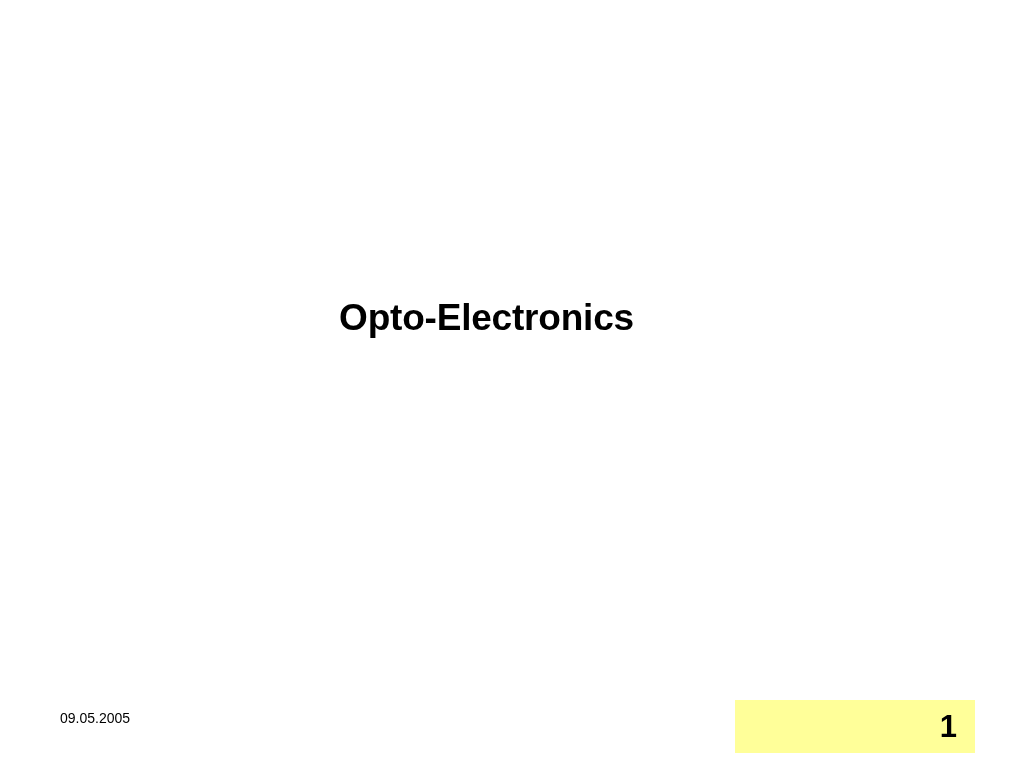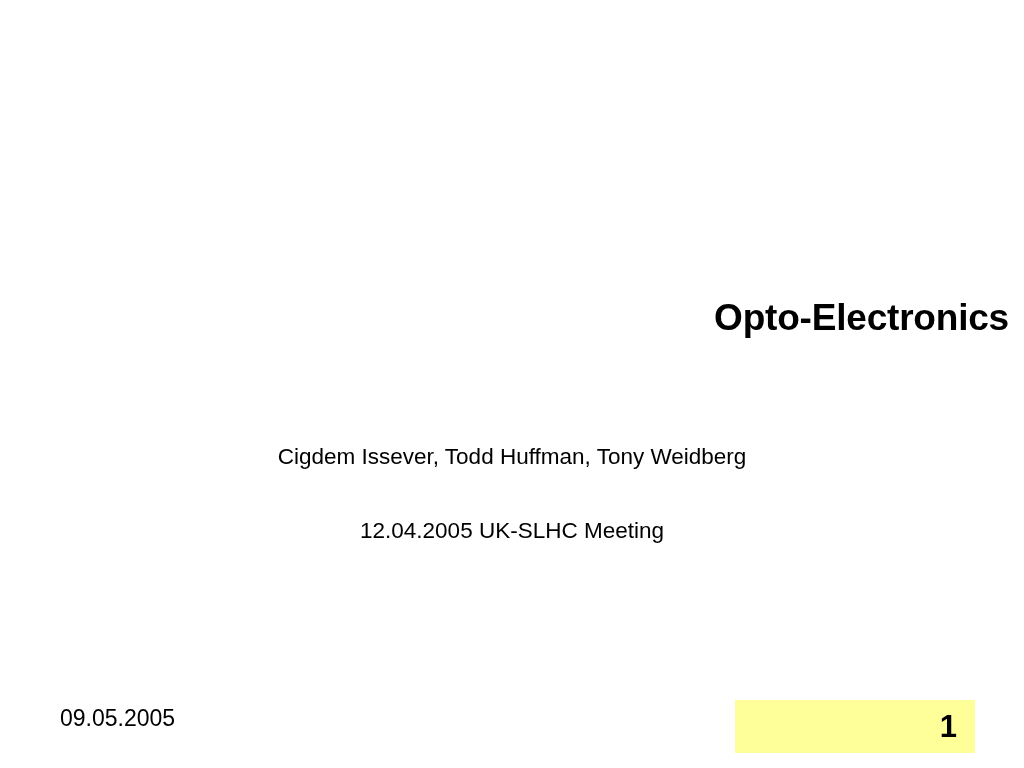--- a/index.html
+++ b/index.html
@@ -21,22 +21,21 @@
     height: 768px;
     background: #ffffff;
   }
 
   
   .title-block {
     position: absolute;
     left: 0;
     top: 296px;
     width: 973px;
-    text-align: right;
-    padding-left: 36px;
+    text-align: center;
   }
   .slide-title {
     font-size: 37px;
     font-weight: bold;
     letter-spacing: -0.2px;
     line-height: 44px;
     color: #000000;
     margin: 0;
   }
 
@@ -57,21 +56,21 @@
   }
   .subtitle-line.second {
     margin-top: 40px;
   }
 
   
   .footer-date {
     position: absolute;
     left: 60px;
     top: 706px;
-    font-size: 23px;
+    font-size: 14px;
     font-weight: normal;
     line-height: 24px;
     color: #000000;
     white-space: nowrap;
   }
 
   .footer-credit {
     position: absolute;
     left: 372px;
     top: 706px;
@@ -106,24 +105,20 @@
 </style>
 </head>
 <body>
 
 <div class="slide">
 
   <div class="title-block">
     <h1 class="slide-title">Opto-Electronics</h1>
   </div>
 
-  <div class="subtitle-block">
-    <p class="subtitle-line">Cigdem Issever, Todd Huffman, Tony Weidberg</p>
-    <p class="subtitle-line second">12.04.2005 UK-SLHC Meeting</p>
-  </div>
 
   <div class="footer-date">09.05.2005</div>
 
 
   <div class="page-number-box">
     <span class="page-number">1</span>
   </div>
 
 </div>
 

